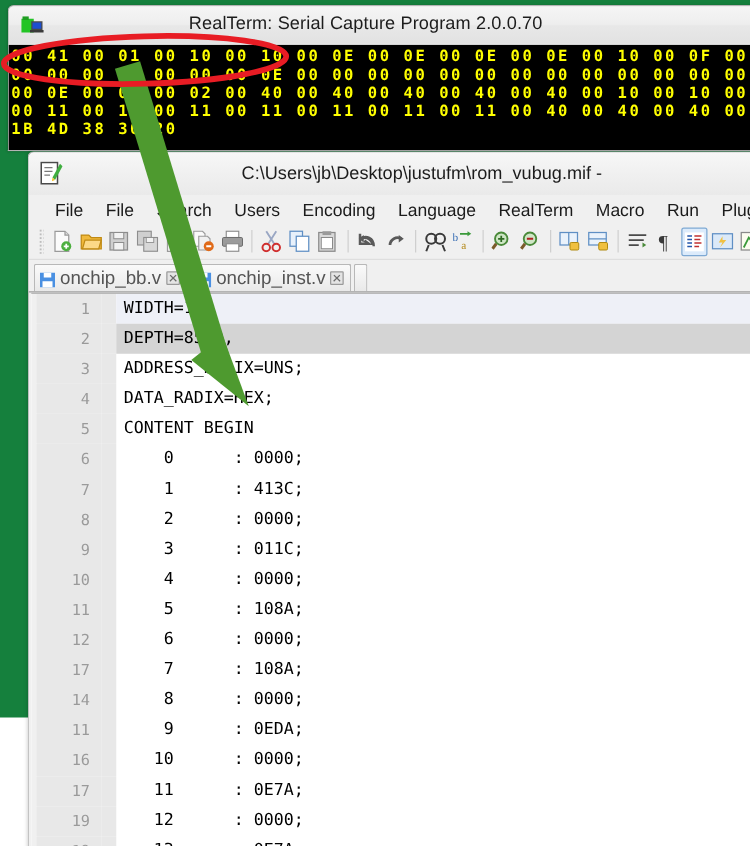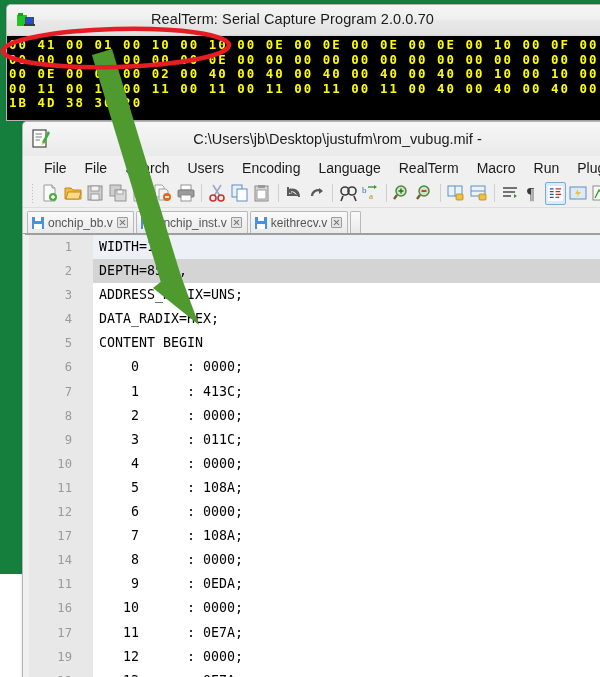--- a/index.html
+++ b/index.html
@@ -94,21 +94,21 @@
     position: relative; height: 26px; background: #f0f0f0;
     display: flex; align-items: flex-end; padding-left: 4px;
     border-bottom: 1px solid #9e9e9e; overflow: hidden;
   }
   .npp-tab {
     display: flex; align-items: center; gap: 4px;
     height: 22px; padding: 0 5px 0 4px; margin-right: 2px;
     background: linear-gradient(to bottom, #fafafa, #e9e9e9);
     border: 1px solid #b8b8b8; border-bottom: none;
     border-radius: 2px 2px 0 0;
-    font-size: 12px; color: #555555; white-space: nowrap;
+    font-size: 15px; color: #555555; white-space: nowrap;
   }
   .tab-disk { width: 12px; height: 12px; flex: none; }
   .tab-close {
     width: 11px; height: 11px; flex: none;
     border: 1px solid #9a9a9a; border-radius: 1px;
     background: #e4e4e4; position: relative;
   }
   .tab-close::before, .tab-close::after {
     content: ""; position: absolute; left: 1px; top: 4px; width: 7px; height: 1.3px;
     background: #6b6b6b;
@@ -386,31 +386,20 @@
           <svg width="12" height="12" viewBox="0 0 12 12">
               <rect x="0" y="0" width="12" height="12" fill="#4a90e2"></rect>
               <rect x="3" y="0" width="6" height="4" fill="#ffffff"></rect>
               <rect x="2" y="7" width="8" height="5" fill="#ffffff"></rect>
             </svg>
         </span>
         <span>onchip_inst.v</span>
         <span class="tab-close"></span>
       </div>
       <div class="npp-tab">
-        <span class="tab-disk">
-          <svg width="12" height="12" viewBox="0 0 12 12">
-              <rect x="0" y="0" width="12" height="12" fill="#4a90e2"></rect>
-              <rect x="3" y="0" width="6" height="4" fill="#ffffff"></rect>
-              <rect x="2" y="7" width="8" height="5" fill="#ffffff"></rect>
-            </svg>
-        </span>
-        <span>keithrecv.v</span>
-        <span class="tab-close"></span>
-      </div>
-      <div class="npp-tab">
         
         
       </div>
     </div>
 
     <div class="npp-editor">
       <div class="editor-scrollmark"></div>
       <div style="margin-left:4px;">
         <div class="ed-row current">
           <div class="ed-gutter">1</div>

